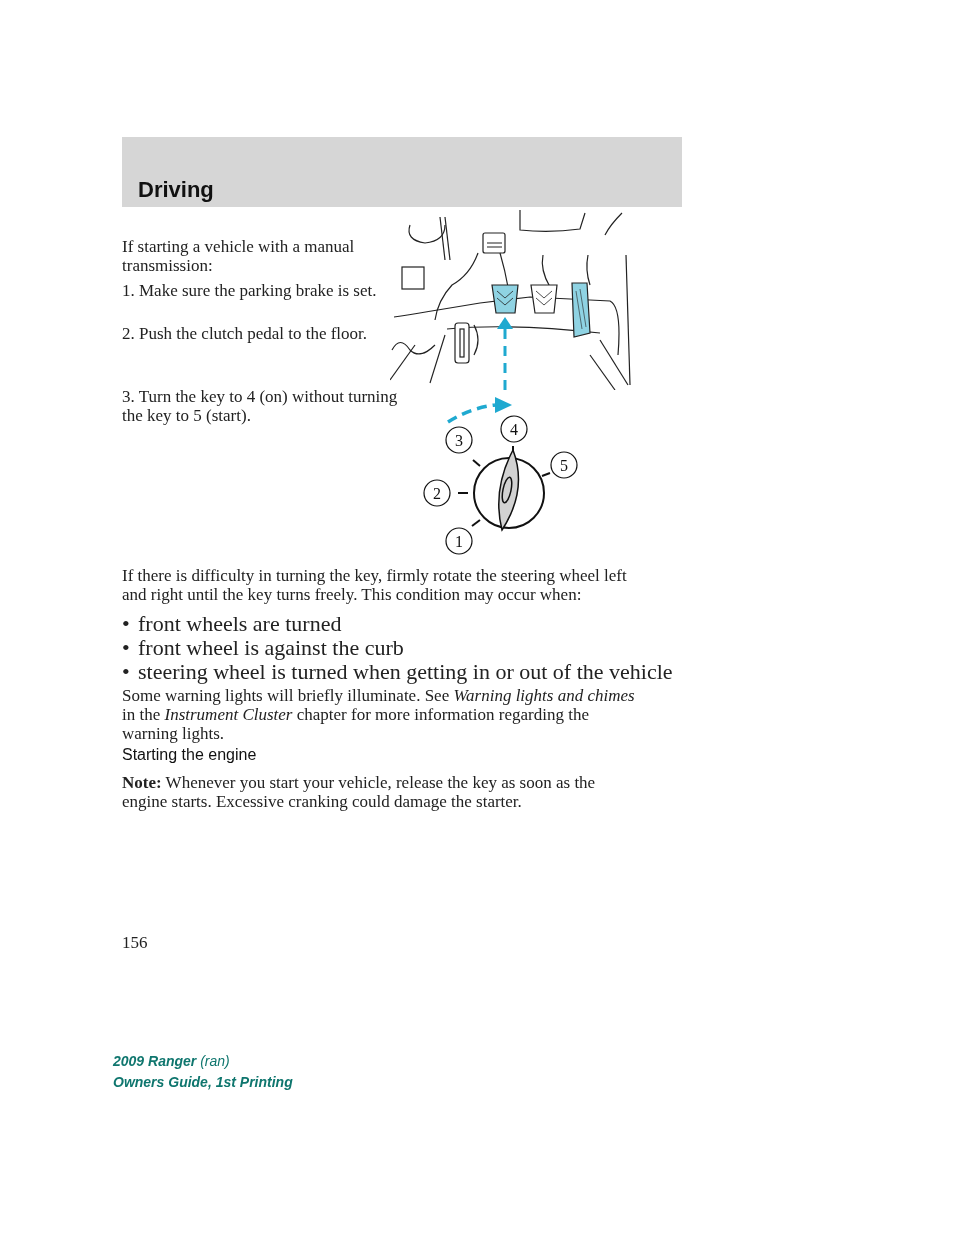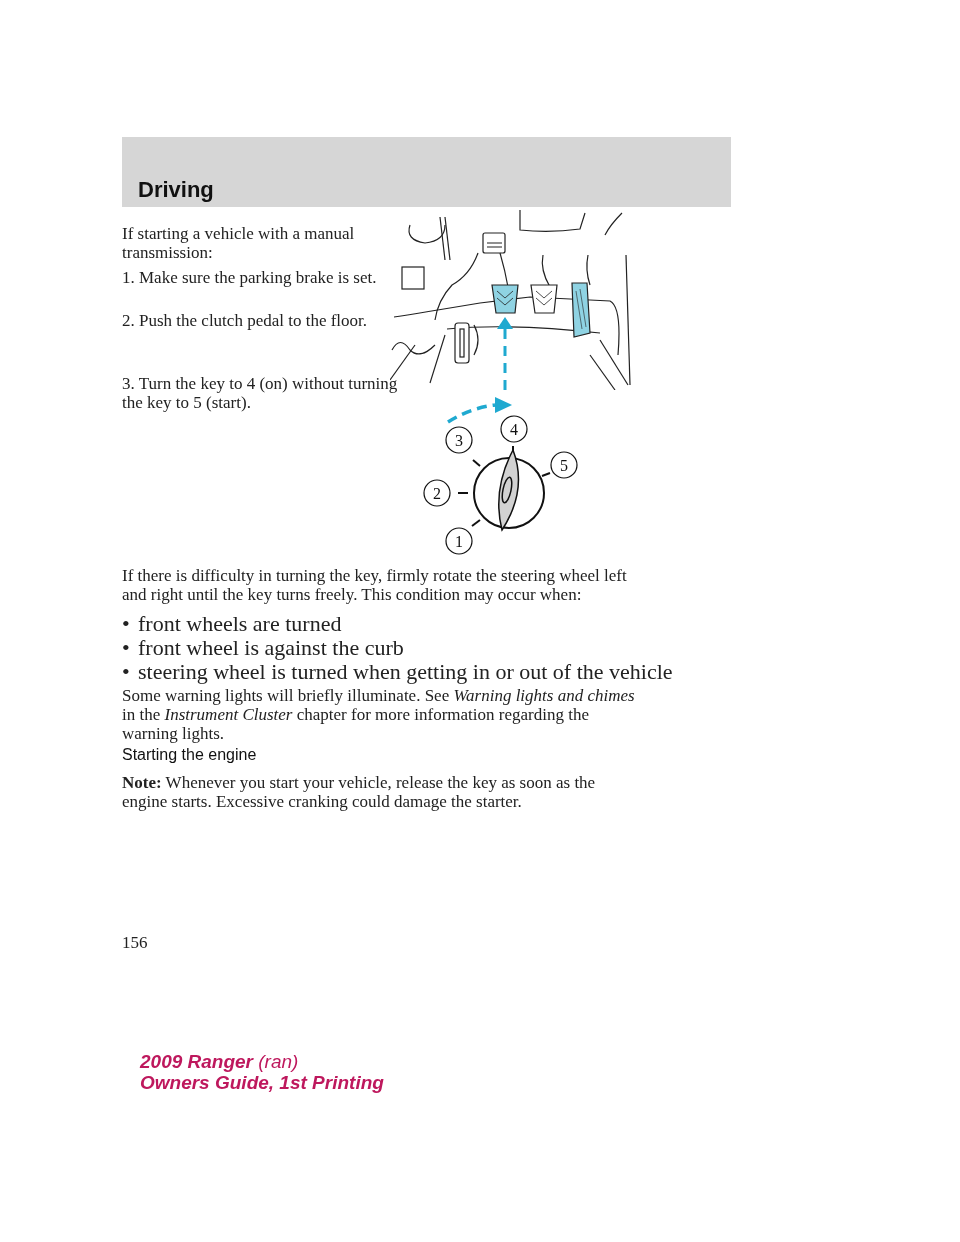--- a/index.html
+++ b/index.html
@@ -1,52 +1,52 @@
 <!DOCTYPE html>
 <html><head>
   <meta charset="utf-8">
   <style>
     html, body { margin: 0; padding: 0; background: #ffffff; }
     body { width: 960px; height: 1242px; position: relative; overflow: hidden; }
 
     .header-band {
-      position: absolute; left: 122px; top: 137px; width: 609px; height: 70px;
+      position: absolute; left: 122px; top: 137px; width: 560px; height: 70px;
       background: #d6d6d6;
     }
     .header-title {
       position: absolute; left: 16px; bottom: 4px;
       font-family: "Liberation Sans", sans-serif; font-weight: bold;
       font-size: 22px; color: #111;
     }
 
     .txt {
       position: absolute; left: 122px;
       font-family: "Liberation Serif", "DejaVu Serif", serif;
       font-size: 17px; line-height: 19px; color: #222;
     }
     .wide { width: 520px; }
-    .narrow { width: 280px; }
+    .narrow { width: 280px; margin-top: 13px; }
 
     .bullet-row { position: absolute; left: 122px; font-family: "Liberation Serif", serif; font-size: 22px; color: #222; }
     .bullet-row .dot { display: inline-block; width: 16px; }
 
     .heading {
       position: absolute; left: 122px;
       font-family: "Liberation Sans", sans-serif; font-weight: normal; font-size: 16px; color: #111;
     }
     .note-label { font-weight: bold; }
 
     .page-number {
       position: absolute; left: 122px; top: 933px;
       font-family: "Liberation Serif", serif; font-size: 17px; color: #222;
     }
     .footer {
-      position: absolute; left: 140px; top: 1051px;
-      font-family: "Liberation Sans", sans-serif; font-style: italic; font-size: 19px;
-      line-height: 21px; color: #be185d;
+      position: absolute; left: 113px; top: 1051px;
+      font-family: "Liberation Sans", sans-serif; font-style: italic; font-size: 14px;
+      line-height: 21px; color: #0f766e;
     }
     .footer b { font-weight: bold; }
     .footer .light { font-weight: normal; }
 
     .figure { position: absolute; }
   </style>
 </head>
 <body>
 
 <div class="header-band">

